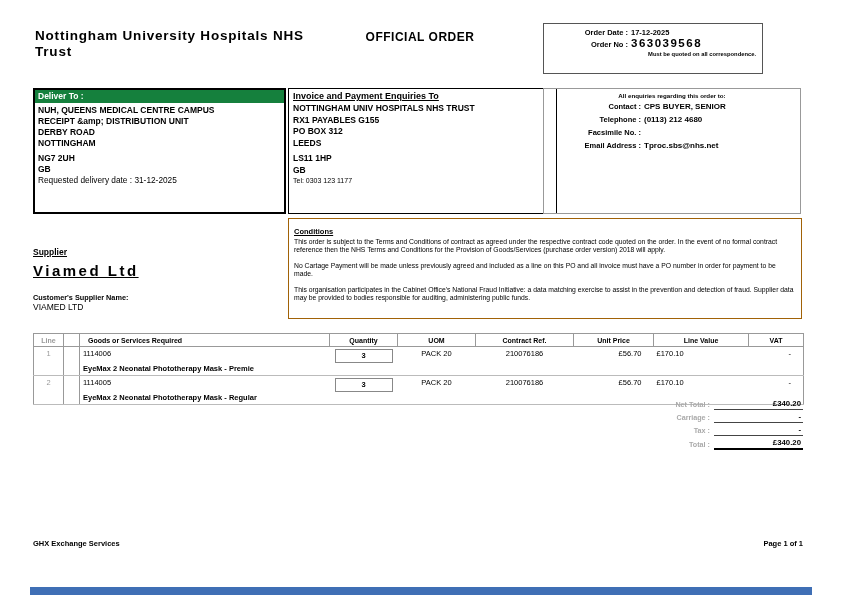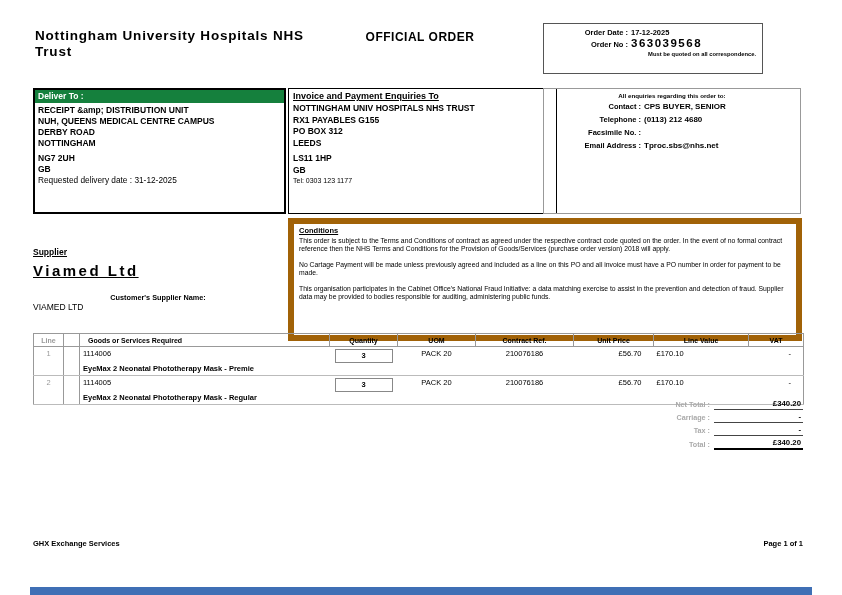--- a/index.html
+++ b/index.html
@@ -33,25 +33,25 @@
   .enq-box { position:absolute; left:543px; top:88px; width:258px; height:126px; border:1px solid #999; padding:3px 5px; }
   .enq-heading { text-align:center; font-size:6.2px; font-weight:bold; margin-bottom:3px; }
   .enq-row { display:grid; grid-template-columns:92px 1fr; column-gap:3px; margin-bottom:4px; }
   .enq-label { text-align:right; font-size:7.5px; font-weight:bold; }
   .enq-value { font-size:8px; font-weight:bold; }
 
   
   .supplier { position:absolute; left:33px; top:219px; width:250px; }
   .supplier-title { font-size:8.5px; font-weight:bold; text-decoration:underline; margin-bottom:5px;margin-top:28px; }
   .supplier-name { font-size:15px; font-weight:bold; text-decoration:underline; letter-spacing:2.5px; margin-bottom:14px; }
-  .cust-sup-label { font-size:7.3px; font-weight:bold;text-align:center; }
+  .cust-sup-label { font-size:7.3px; font-weight:bold; }
   .cust-sup-value { font-size:8.5px; }
 
   
-  .cond-box { position:absolute; left:288px; top:218px; width:514px; height:123px; border:6px solid #a16207; padding:2px 5px; }
+  .cond-box { position:absolute; left:288px; top:218px; width:514px; height:101px; border:1px solid #a16207; padding:8px 5px; }
   .cond-title { font-size:7.5px; font-weight:bold; text-decoration:underline; margin-bottom:2px; }
   .cond-p { font-size:6.8px; line-height:8.4px; margin-bottom:7px; }
 
   
   .items { position:absolute; left:33px; top:333px; width:770px; border-collapse:collapse; table-layout:fixed; }
   .items th { border:1px solid #999; font-size:7px; font-weight:bold; padding:2px 3px; height:13px; text-align:center; }
   .items th.h-goods { text-align:left; padding-left:8px; }
   .items th.h-line { color:#999; }
   .items td { font-size:7.5px; vertical-align:top; padding:2px 3px; border-bottom:1px solid #bbb; }
   .items td.c-line { color:#999; text-align:center; border-left:1px solid #999; border-right:1px solid #999; }
@@ -93,22 +93,22 @@
     <div class="order-row">
       <span class="order-label">Order No :</span>
       <span class="order-no-val">363039568</span>
     </div>
     <div class="quote-note">Must be quoted on all correspondence.</div>
   </div>
 
   <div class="deliver-box">
     <div class="deliver-header">Deliver To :</div>
     <div class="deliver-body">
+      <div class="addr-b">NUH, QUEENS MEDICAL CENTRE CAMPUS</div>
       <div class="addr-b">RECEIPT &amp;amp; DISTRIBUTION UNIT</div>
-      <div class="addr-b">NUH, QUEENS MEDICAL CENTRE CAMPUS</div>
       <div class="addr-b">DERBY ROAD</div>
       <div class="addr-b">NOTTINGHAM</div>
       <div class="gap4"></div>
       <div class="addr-b">NG7 2UH</div>
       <div class="addr-b">GB</div>
       <div class="addr-n">Requested delivery date : 31-12-2025</div>
     </div>
   </div>
 
   <div class="invoice-box">

